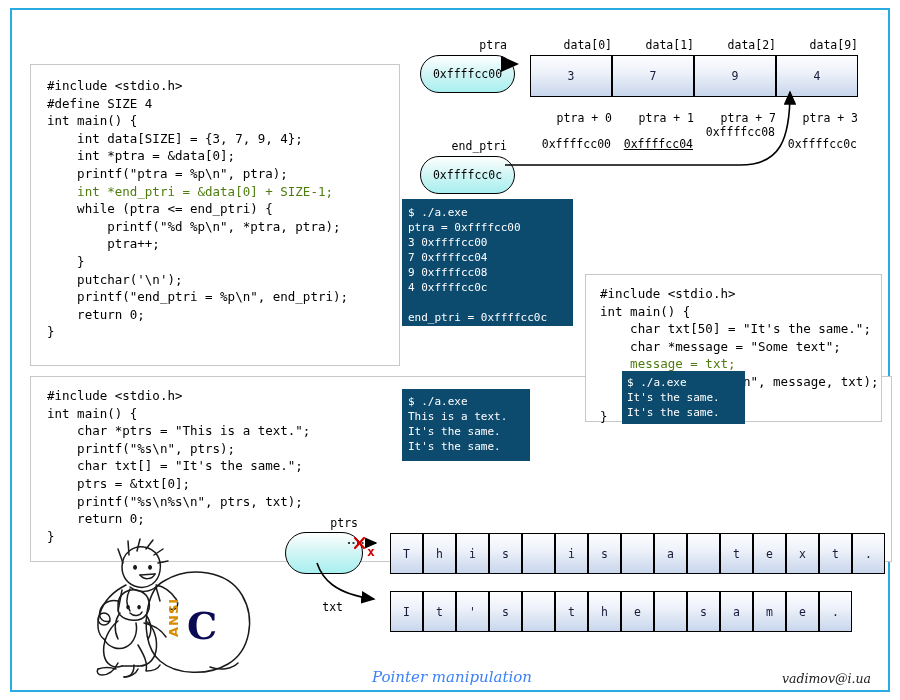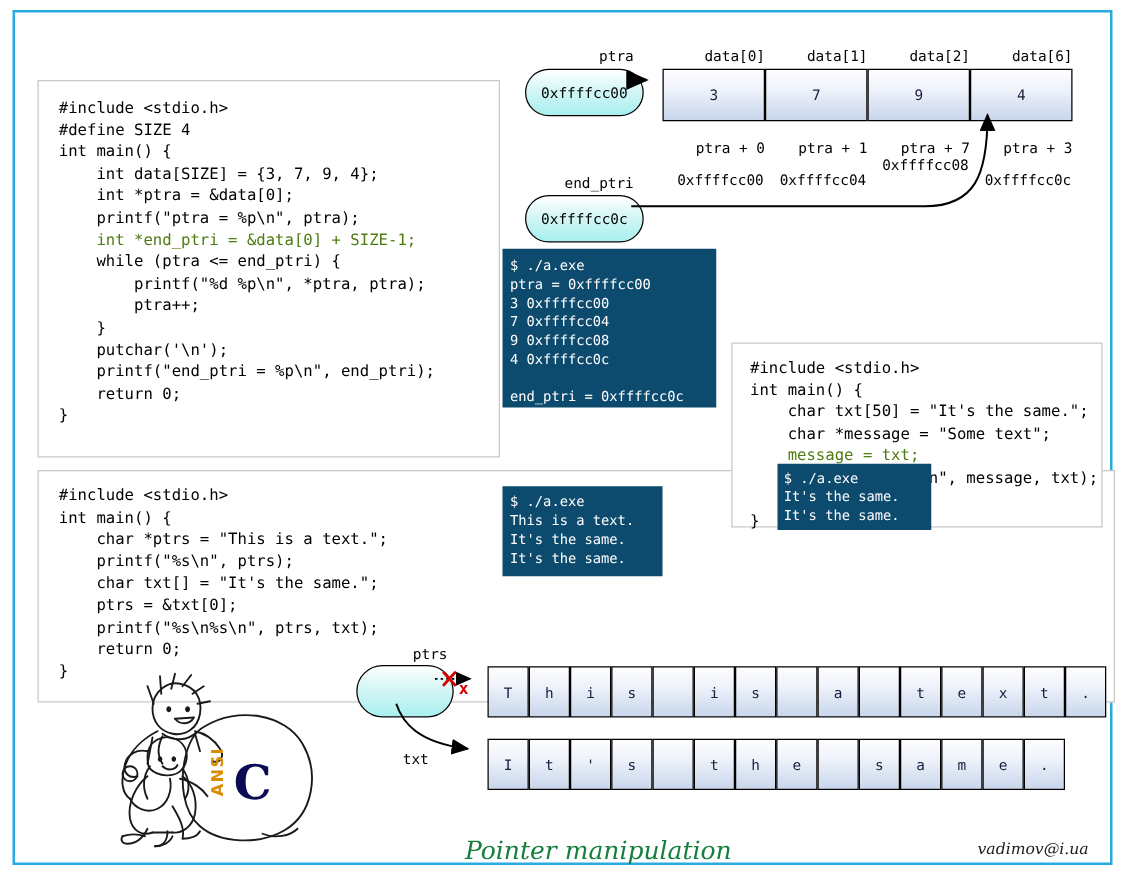--- a/index.html
+++ b/index.html
@@ -67,21 +67,21 @@
     border:1.2px solid #000000;
     background:linear-gradient(180deg,#fdfdff 0%,#eef2fa 40%,#c8d6ec 100%);
     display:flex;align-items:center;justify-content:center;
     font-family:"DejaVu Sans Mono","Liberation Mono",monospace;
     font-size:11.5px;color:#1a1a3a;
     box-sizing:border-box;
   }
   .footer-title{
     position:absolute;
     font-family:"DejaVu Serif","Liberation Serif",serif;
-    font-style:italic;font-size:20px;color:#15803d;
+    font-style:italic;font-size:15px;color:#3b82f6;
   }
   .footer-mail{
     position:absolute;
     font-family:"DejaVu Serif","Liberation Serif",serif;
     font-style:italic;font-size:12.5px;color:#1a1a1a;
   }
   svg.ov{position:absolute;left:0;top:0;width:900px;height:700px;pointer-events:none;}
 </style>
 </head>
 <body>
@@ -149,34 +149,34 @@
 
   <div class="lbl" style="left:415px;top:28px;width:80px;">ptra</div>
   <div class="ptrnode" style="left:408px;top:45px;width:95px;height:38px;">0xffffcc00</div>
 
   <div class="lbl" style="left:415px;top:129px;width:80px;">end_ptri</div>
   <div class="ptrnode" style="left:408px;top:146px;width:95px;height:38px;">0xffffcc0c</div>
 
   <div class="lbl" style="left:518px;top:28px;width:82px;">data[0]</div>
   <div class="lbl" style="left:600px;top:28px;width:82px;">data[1]</div>
   <div class="lbl" style="left:682px;top:28px;width:82px;">data[2]</div>
-  <div class="lbl" style="left:764px;top:28px;width:82px;">data[6]</div>
+  <div class="lbl" style="left:764px;top:28px;width:82px;">data[9]</div>
 
   <div class="cell" style="left:518px;top:45px;width:82px;height:42px;">3</div>
   <div class="cell" style="left:600px;top:45px;width:82px;height:42px;">7</div>
   <div class="cell" style="left:682px;top:45px;width:82px;height:42px;">9</div>
   <div class="cell" style="left:764px;top:45px;width:82px;height:42px;">4</div>
 
   <div class="lbl" style="left:518px;top:101px;width:82px;">ptra + 0</div>
   <div class="lbl" style="left:600px;top:101px;width:82px;">ptra + 1</div>
   <div class="lbl" style="left:682px;top:101px;width:82px;">ptra + 7</div>
   <div class="lbl" style="left:764px;top:101px;width:82px;">ptra + 3</div>
 
   <div class="lbl" style="left:517px;top:127px;width:82px;">0xffffcc00</div>
-  <div class="lbl" style="left:599px;top:127px;width:82px;">0xffffcc04</div>
+  <div class="lbl" style="left:599px;top:127px;width:82px;text-decoration:underline;">0xffffcc04</div>
   <div class="lbl" style="left:681px;top:115px;width:82px;">0xffffcc08</div>
   <div class="lbl" style="left:763px;top:127px;width:82px;">0xffffcc0c</div>
 
   <div class="lbl" style="left:278px;top:506px;width:68px;">ptrs</div>
   <div class="ptrnode" style="left:273px;top:522px;width:78px;height:42px;"></div>
   <div class="lbl" style="left:281px;top:590px;width:50px;">txt</div>
   <div style="position:absolute;left:355px;top:534px;font-family:'DejaVu Sans Mono',monospace;font-size:13px;font-weight:bold;color:#d40000;z-index:6;">x</div>
 
   <div id="charrow1" style="position:absolute;left:378px;top:523px;">
       <div class="cell" style="position: absolute; left: 0px; top: 0px; width: 33px; height: 41px;">T</div>

